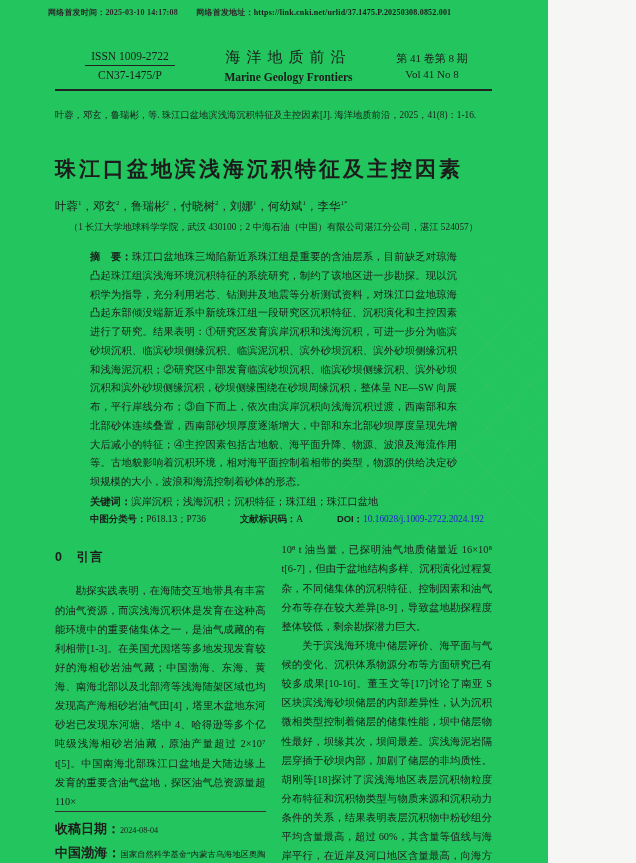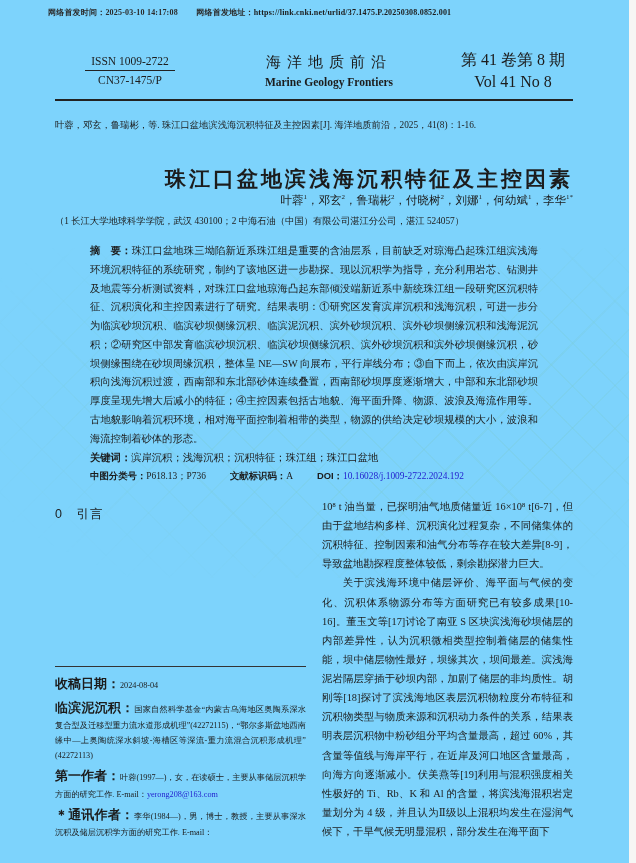--- a/index.html
+++ b/index.html
@@ -1,18 +1,18 @@
 <!DOCTYPE html>
 <html lang="zh"><head>
 <meta charset="utf-8">
 <style>
   * { margin:0; padding:0; box-sizing:border-box; }
   html,body { width:636px; }
   body { font-family:"Liberation Serif","DejaVu Serif",serif; background:#f6f6f4; color:#1c1c1c; }
-  .page { position:relative; width:629px; height:863px; background:#7dd3fc; overflow:hidden; }
+  .page { position:relative; width:548px; height:863px; background:#22c55e; overflow:hidden; }
 
   
   .watermark { position:absolute; left:0; top:248px; width:636px; height:330px; pointer-events:none;
     background:
       repeating-linear-gradient(45deg,  rgba(120,190,140,.10) 0 1.5px, transparent 1.5px 30px),
       repeating-linear-gradient(-45deg, rgba(120,190,140,.10) 0 1.5px, transparent 1.5px 30px);
     -webkit-mask-image: radial-gradient(ellipse at 60% 45%, #000 35%, transparent 85%);
             mask-image: radial-gradient(ellipse at 60% 45%, #000 35%, transparent 85%);
   }
 
@@ -22,46 +22,46 @@
   .content { position:absolute; left:55px; right:56px; top:0; }
 
   
   .masthead { display:flex; align-items:center; margin-top:48px; border-bottom:2px solid #222; padding-bottom:6px; }
   .mast-left { width:150px; text-align:center; font-size:11.5px; }
   .mast-left .issn { border-bottom:1px solid #222; padding:0 6px 3px; display:inline-block; }
   .mast-left .cn { padding-top:3px; }
   .mast-center { flex:1; text-align:center; }
   .mast-center .jcn { font-size:15px; font-weight:normal; letter-spacing:6px; }
   .mast-center .jen { font-size:11.5px; font-weight:bold; margin-top:4px; }
-  .mast-right { width:120px; text-align:center; font-size:16px; }
+  .mast-right { width:120px; text-align:center; font-size:11px; }
   .mast-right div { margin:2px 0; }
 
   
   .citation { margin-top:16px; font-size:9.3px; line-height:1.75; text-align:justify; }
   .citation p { margin-bottom:1px; }
 
   
-  .title { margin-top:32px; text-align:right; font-family:"Liberation Sans","DejaVu Sans",sans-serif; font-weight:700; font-size:21px; letter-spacing:3px; }
-  .authors { text-align:right; font-size:11.5px; }
+  .title { margin-top:32px; text-align:left; font-family:"Liberation Sans","DejaVu Sans",sans-serif; font-weight:700; font-size:21px; letter-spacing:3px; }
+  .authors { margin-top:16px; text-align:left; font-size:11.5px; }
   .authors sup { font-size:7px; }
-  .affiliation { margin-top:7px; font-size:9.3px; }
+  .affiliation { margin-top:7px; text-align:center; font-size:9.3px; }
 
   
   .abstract-block { margin:14px 35px 0 35px; font-size:10.3px; line-height:1.82; text-align:justify; }
   .label { font-family:"Liberation Sans","DejaVu Sans",sans-serif; font-weight:700; }
   .keywords { margin:1px 35px 0 35px; font-size:10.3px; line-height:1.8; }
-  .meta-line { margin:2px 35px 0 35px; font-size:9.4px; display:flex; gap:24px; align-items:baseline; }
+  .meta-line { margin:2px 35px 0 35px; font-size:9.4px; display:flex; gap:34px; align-items:baseline; }
   .meta-line .pair { white-space:nowrap; }
   .link-blue { color:#2323cf; text-decoration:none; }
 
   
   .columns { display:flex; gap:16px; margin-top:14px; min-height:332px; }
   .col { width:255px; font-size:10.35px; line-height:1.85; text-align:justify; }
   .col-left { display:flex; flex-direction:column; }
-  .section-heading { font-family:"Liberation Sans","DejaVu Sans",sans-serif; font-weight:400; font-size:12.5px; margin:6px 0 12px 0; letter-spacing:1px; }
+  .section-heading { font-family:"Liberation Sans","DejaVu Sans",sans-serif; font-weight:700; font-size:12.5px; margin:6px 0 12px 0; letter-spacing:1px; }
   .para-indent { text-indent:2em; }
 
   
   .footnotes { margin-top:auto; border-top:1px solid #333; padding-top:5px; font-size:8.2px; line-height:1.82; text-align:justify; }
   .footnotes .label { font-size:13px; }
 </style>
 </head>
 <body>
 
 <div class="page">
@@ -107,23 +107,24 @@
 
     <div class="meta-line">
       <span class="pair"><span class="label">中图分类号：</span><span>P618.13；P736</span></span>
       <span class="pair"><span class="label">文献标识码：</span><span>A</span></span>
       <span class="pair"><span class="label">DOI：</span><a href="#" class="link-blue">10.16028/j.1009-2722.2024.192</a></span>
     </div>
 
     <div class="columns">
       <div class="col col-left">
         <h2 class="section-heading">0　引言</h2>
+        <p class="para-indent">勘探实践表明，在海陆交互地带具有丰富的油气资源，而滨浅海沉积体是发育在这种高能环境中的重要储集体之一，是油气成藏的有利相带[1-3]。在美国尤因塔等多地发现发育较好的海相砂岩油气藏；中国渤海、东海、黄海、南海北部以及北部湾等浅海陆架区域也均发现高产海相砂岩油气田[4]，塔里木盆地东河砂岩已发现东河塘、塔中 4、哈得逊等多个亿吨级浅海相砂岩油藏，原油产量超过 2×10⁷ t[5]。中国南海北部珠江口盆地是大陆边缘上发育的重要含油气盆地，探区油气总资源量超 110×</p>
         <div class="footnotes">
           <div><span class="label">收稿日期：</span><span>2024-08-04</span></div>
-          <div><span class="label">临滨泥沉积：</span><span>国家自然科学基金“内蒙古乌海地区奥陶系深水复合型及迁移型重力流水道形成机理”(42272115)，“鄂尔多斯盆地西南缘中—上奥陶统深水斜坡-海槽区等深流-重力流混合沉积形成机理”(42272113)</span></div>
+          <div><span class="label">中国渤海：</span><span>国家自然科学基金“内蒙古乌海地区奥陶系深水复合型及迁移型重力流水道形成机理”(42272115)，“鄂尔多斯盆地西南缘中—上奥陶统深水斜坡-海槽区等深流-重力流混合沉积形成机理”(42272113)</span></div>
           <div><span class="label">第一作者：</span><span>叶蓉(1997—)，女，在读硕士，主要从事储层沉积学方面的研究工作. E-mail：</span><a href="#" class="link-blue">yerong208@163.com</a></div>
           <div><span class="label">＊通讯作者：</span><span>李华(1984—)，男，博士，教授，主要从事深水沉积及储层沉积学方面的研究工作. E-mail：</span></div>
         </div>
       </div>
       <div class="col col-right">
         <p>10⁸ t 油当量，已探明油气地质储量近 16×10⁸ t[6-7]，但由于盆地结构多样、沉积演化过程复杂，不同储集体的沉积特征、控制因素和油气分布等存在较大差异[8-9]，导致盆地勘探程度整体较低，剩余勘探潜力巨大。</p>
         <p class="para-indent">关于滨浅海环境中储层评价、海平面与气候的变化、沉积体系物源分布等方面研究已有较多成果[10-16]。董玉文等[17]讨论了南亚 S 区块滨浅海砂坝储层的内部差异性，认为沉积微相类型控制着储层的储集性能，坝中储层物性最好，坝缘其次，坝间最差。滨浅海泥岩隔层穿插于砂坝内部，加剧了储层的非均质性。胡刚等[18]探讨了滨浅海地区表层沉积物粒度分布特征和沉积物类型与物质来源和沉积动力条件的关系，结果表明表层沉积物中粉砂组分平均含量最高，超过 60%，其含量等值线与海岸平行，在近岸及河口地区含量最高，向海方向逐渐减小。伏美燕等[19]利用与混积强度相关性极好的 Ti、Rb、K 和 Al 的含量，将滨浅海混积岩定量划分为 4 级，并且认为Ⅱ级以上混积均发生在湿润气候下，干旱气候无明显混积，部分发生在海平面下</p>
       </div>
     </div>
   </div>

